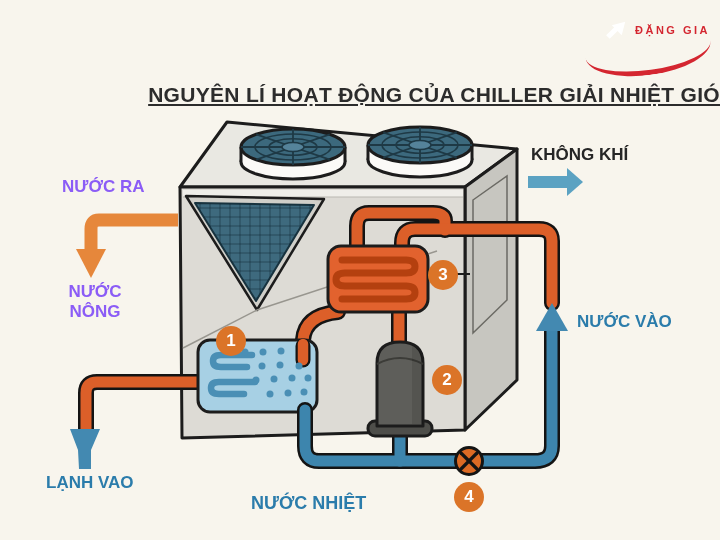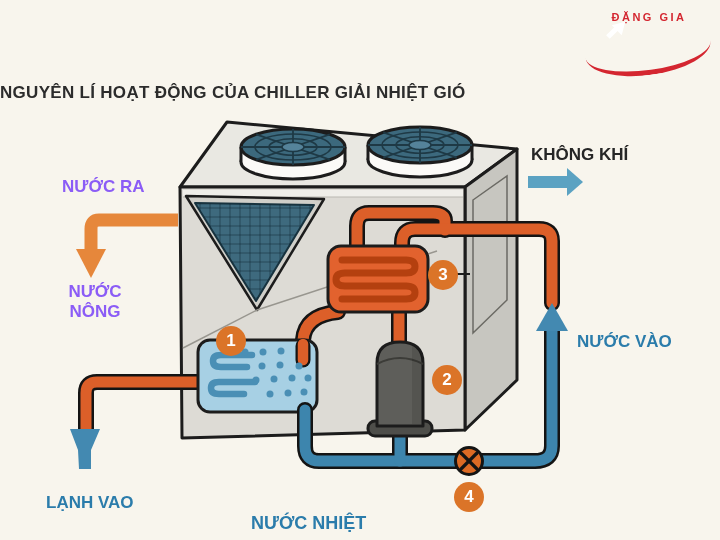--- a/index.html
+++ b/index.html
@@ -1,40 +1,40 @@
 <!DOCTYPE html>
 <html><head>
 <meta charset="utf-8">
 <style>
   html,body{margin:0;padding:0;}
   body{font-family:"Liberation Sans",sans-serif;}
   #stage{position:relative;width:720px;height:540px;background:#f8f5ed;overflow:hidden;}
   #diagram-svg{position:absolute;left:0;top:0;}
   .lbl{position:absolute;font-weight:800;font-size:17px;white-space:pre-line;z-index:3;}
   .lbl.orange{color:#8b5cf6;}
-  .lbl.blue{color:#2b7cab;margin-top:20px;}
+  .lbl.blue{color:#2b7cab;}
   .lbl.dark{color:#262626;}
-  #page-title{position:absolute;left:0;right:0;top:83px;text-align:left;
-    font-size:17px;font-weight:800;color:#2c2c2c;letter-spacing:.3px;z-index:3;}
+  #page-title{position:absolute;left:0;right:0;top:83px;text-align:right;
+    font-size:21px;font-weight:800;color:#2c2c2c;letter-spacing:.3px;z-index:3;text-decoration:underline;}
   .badge{position:absolute;width:30px;height:30px;border-radius:50%;
     background:#db7428;color:#fff;font-weight:800;font-size:17px;line-height:30px;
     text-align:center;z-index:4;}
   
   #logo{position:absolute;top:6px;right:10px;width:122px;height:66px;z-index:5;}
   #logo .swoosh{position:absolute;left:-3px;top:18px;width:126px;height:46px;
     border-radius:50%;border-bottom:5px solid #d42630;transform:rotate(-8deg);}
   #logo .dg{position:relative;font-size:40px;line-height:40px;font-weight:800;
     font-style:italic;color:#d42630;letter-spacing:-3px;text-align:center;}
   #logo .dg-arrow-head{position:absolute;left:27px;top:13px;width:0;height:0;
     border-left:12px solid #fff;border-top:7px solid transparent;
     border-bottom:7px solid transparent;transform:rotate(-45deg);}
   #logo .dg-arrow-tail{position:absolute;left:18px;top:24px;width:13px;height:5px;
     background:#fff;transform:rotate(-45deg);}
   #logo .brand{font-size:11px;font-weight:800;color:#d42630;letter-spacing:2.5px;
-    text-align:center;margin-top:5px;}
+    text-align:right;margin-top:18px;}
 </style>
 </head>
 <body>
 
 <div id="stage">
 
   <svg id="diagram-svg" width="720" height="540" viewBox="0 0 720 540">
     <defs>
       <clipPath id="triclip">
         <polygon points="195,203 314,205 256,301"></polygon>

